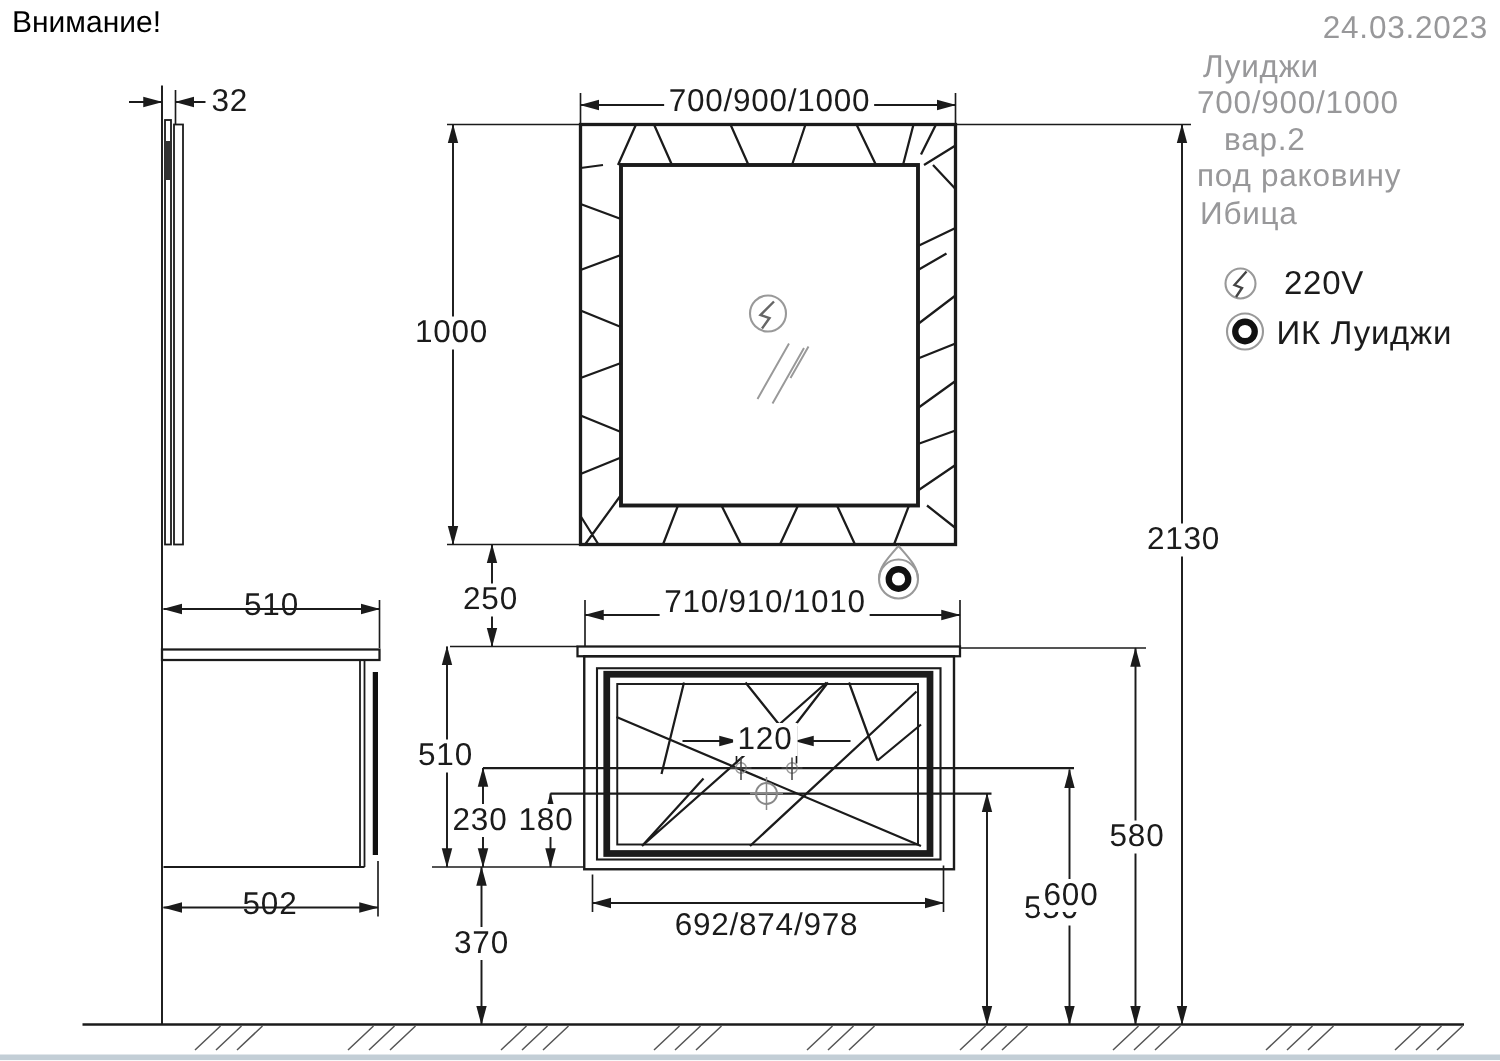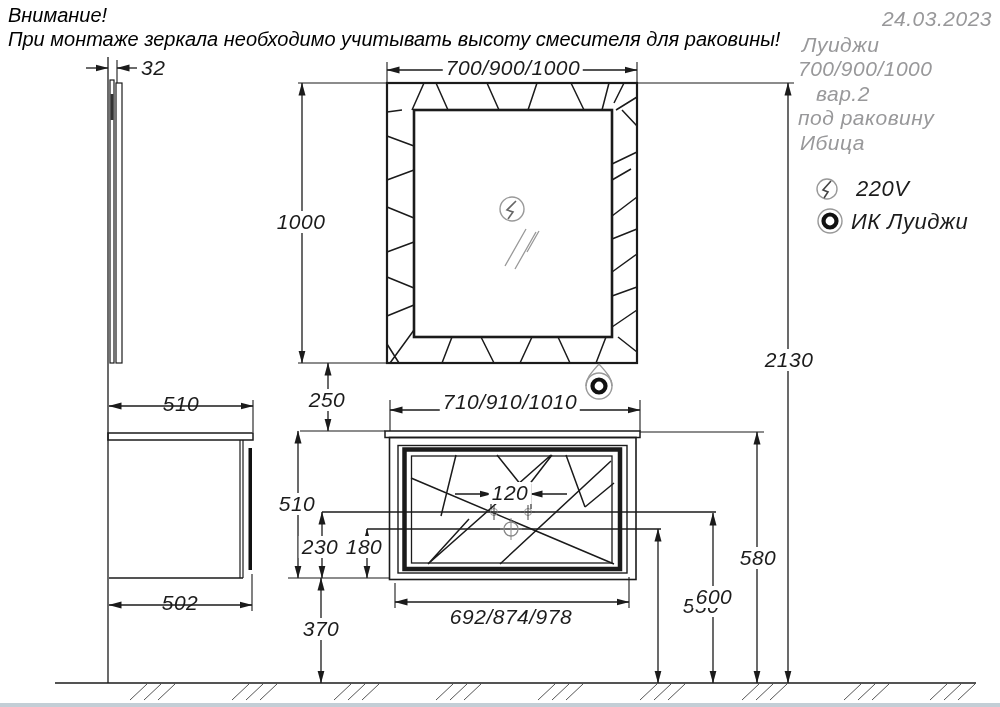--- a/index.html
+++ b/index.html
@@ -1,19 +1,19 @@
 <!DOCTYPE html>
 <html><head>
 <meta charset="utf-8">
 <style>
   html,body{margin:0;padding:0;background:#fff;}
   #stage{position:relative;width:1000px;height:707px;background:#fff;overflow:hidden;
          font-family:"Liberation Sans",sans-serif;}
   #stage svg{position:absolute;left:0;top:0;}
-  .lbl{position:absolute;font-style:italic;font-size:21px;line-height:1.05;
+  .lbl{position:absolute;font-size:21px;line-height:1.05;
        color:#1b1b1b;white-space:nowrap;letter-spacing:.5px;}
   .c{transform:translateX(-50%);}
   .bg{background:#fff;padding:0 3px;}
   .muted{color:#98989a;}
   .warn{font-size:20px;letter-spacing:0;color:#000;}
   .right{right:8px;}
   .legend{font-size:22px;text-align:center;}
 </style>
 </head>
 <body>
@@ -156,21 +156,20 @@
     <g>
       <circle cx="830" cy="221" r="12" stroke="#999" stroke-width="1.4"></circle>
       <circle cx="830" cy="221" r="6.5" stroke="#111" stroke-width="4.2"></circle>
     </g>
   </g>
 
   <rect x="0" y="703" width="1000" height="4" fill="#c3ced6"></rect>
 </svg>
 
 <div class="lbl warn" style="left:8px;top:5px;">Внимание!</div>
-<div class="lbl warn" style="left:8px;top:29px;">При монтаже зеркала необходимо учитывать высоту смесителя для раковины!</div>
 
 <div class="lbl muted right" style="top:8px;">24.03.2023</div>
 <div class="lbl muted" style="left:802px;top:34px;">Луиджи</div>
 <div class="lbl muted" style="left:798px;top:58px;">700/900/1000</div>
 <div class="lbl muted" style="left:816px;top:83px;">вар.2</div>
 <div class="lbl muted" style="left:798px;top:107px;">под  раковину</div>
 <div class="lbl muted" style="left:800px;top:132px;">Ибица</div>
 
 <div class="lbl legend" style="left:856px;top:177px;">220V</div>
 <div class="lbl legend" style="left:851px;top:210px;">ИК  Луиджи</div>

